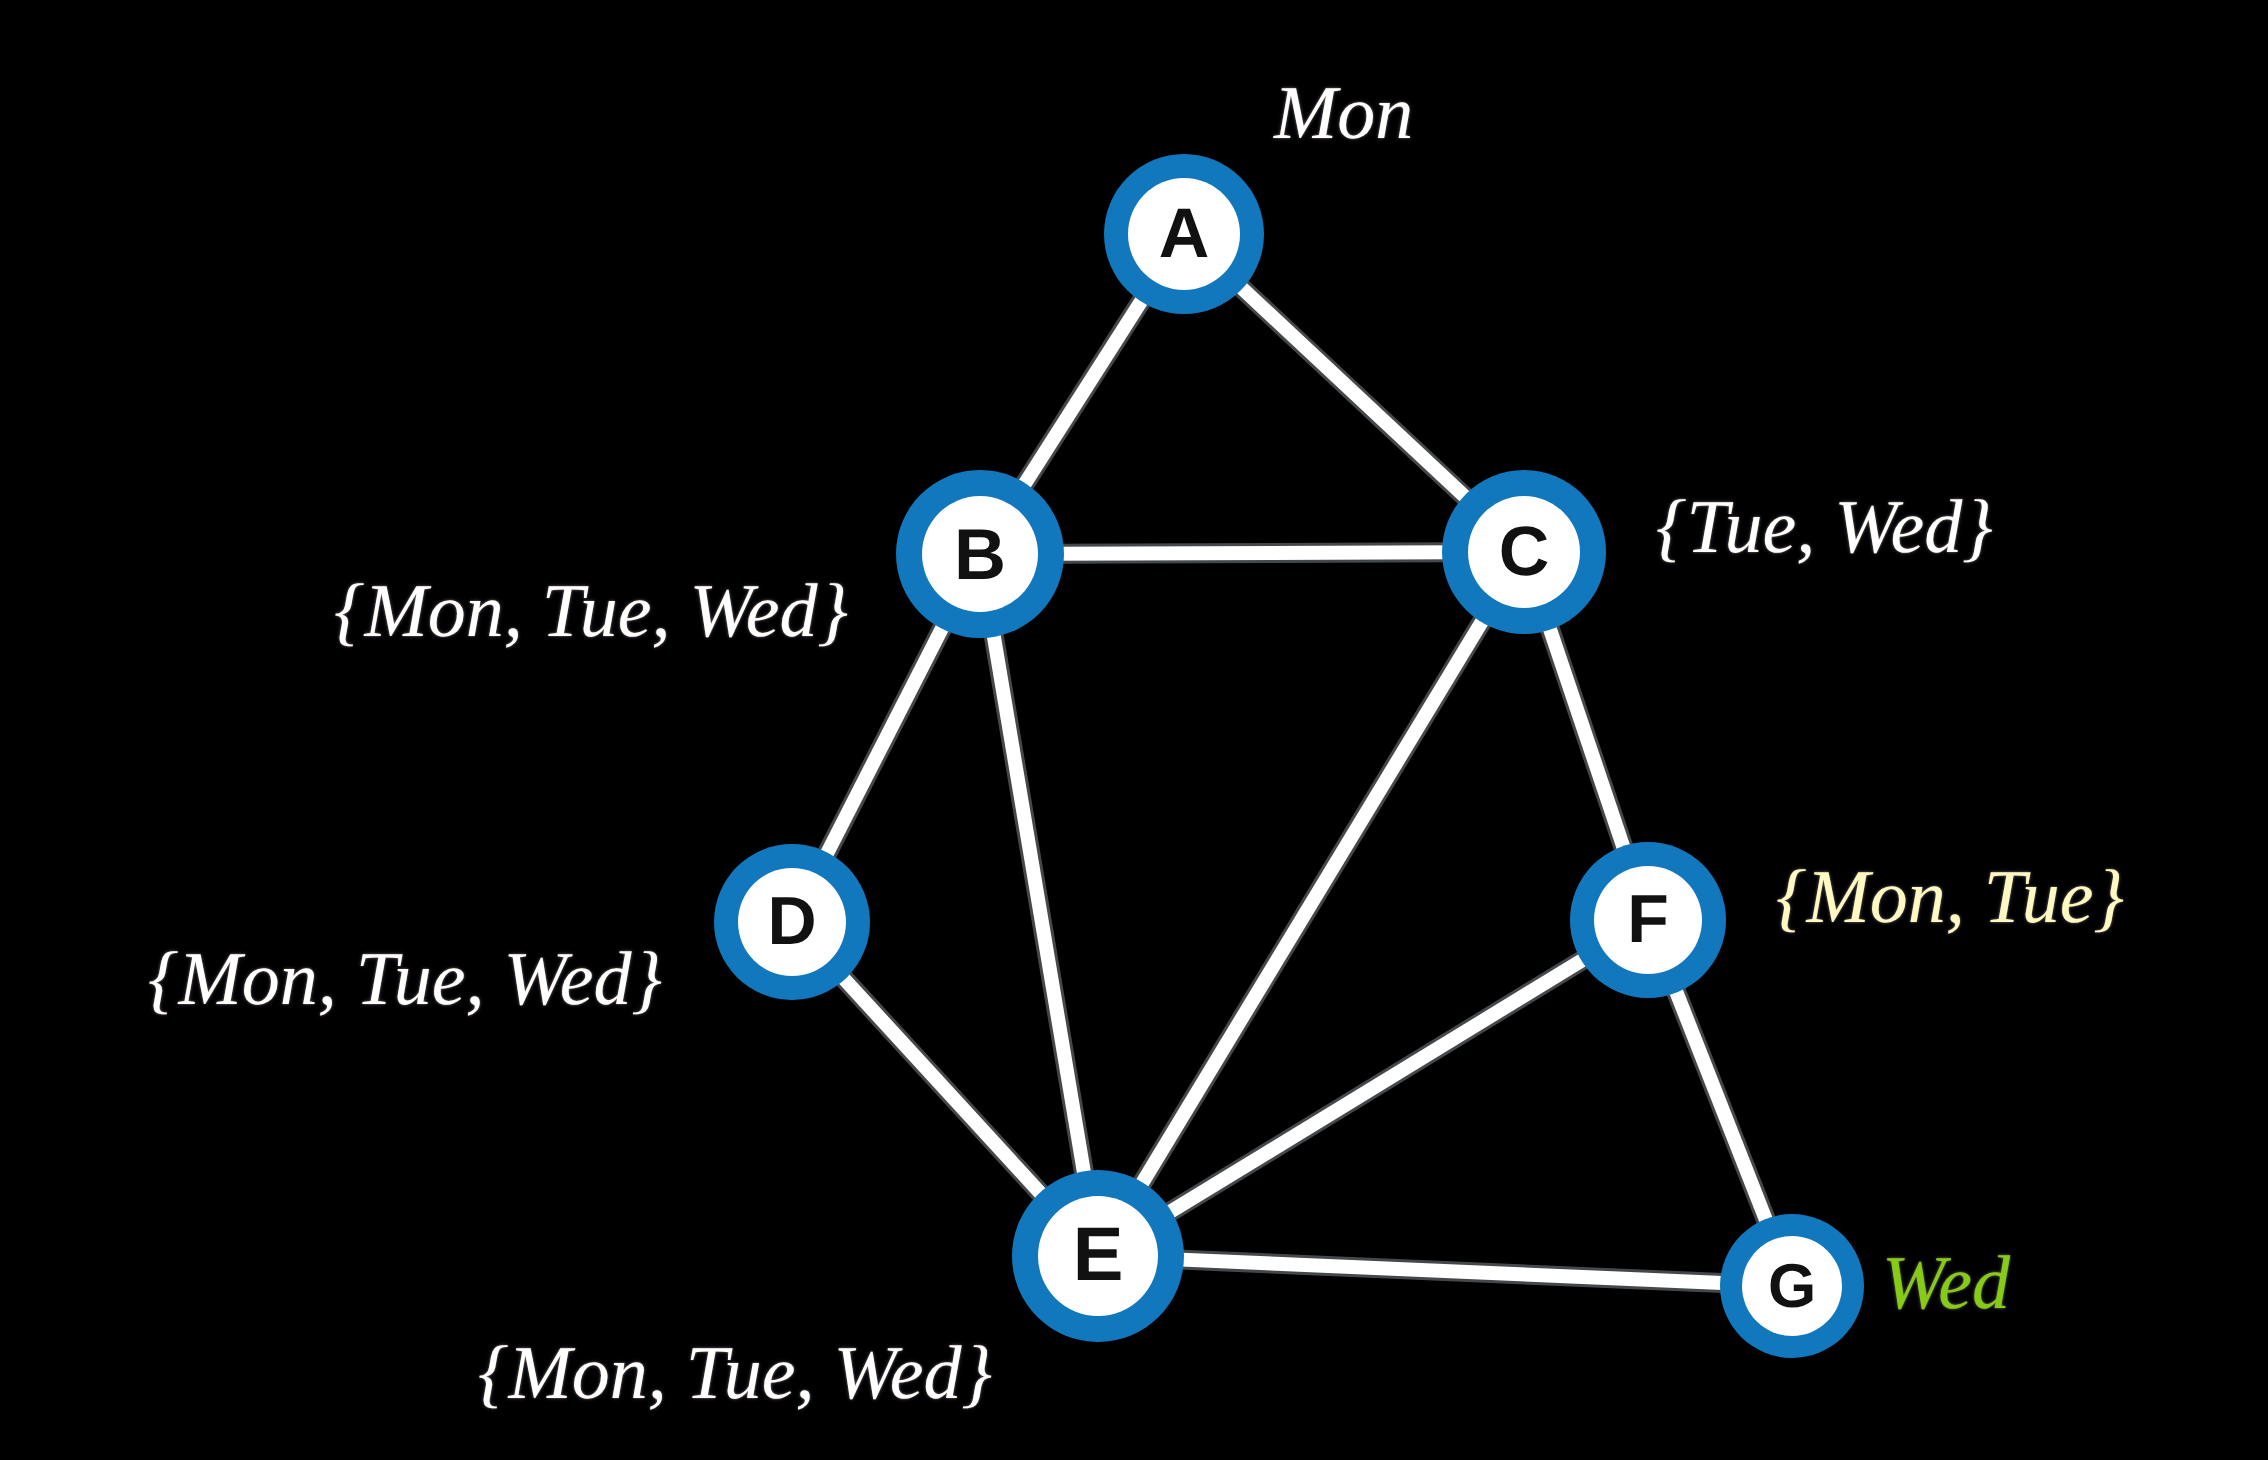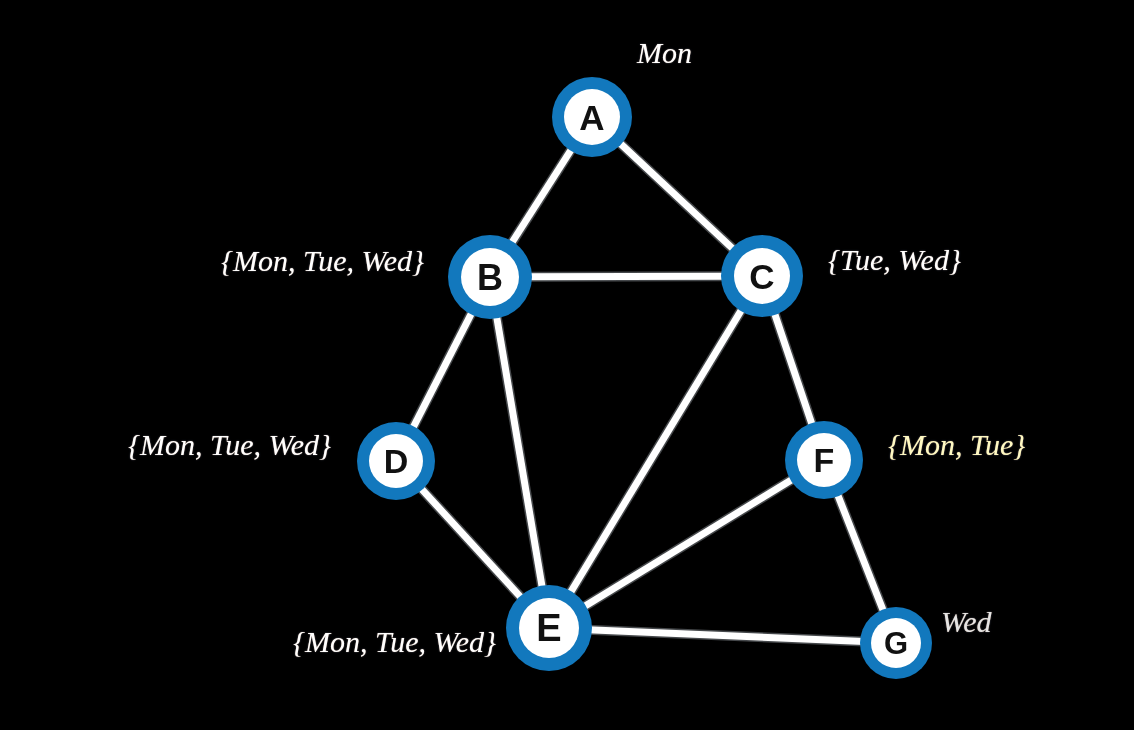--- a/index.html
+++ b/index.html
@@ -25,28 +25,28 @@
   .node-letter {
     font-family: "Liberation Sans", "DejaVu Sans", sans-serif;
     font-weight: bold;
     fill: #111111;
   }
   .domain-label {
     position: absolute;
     color: #ffffff;
     font-family: "Liberation Serif", "DejaVu Serif", serif;
     font-style: italic;
-    font-size: 30px;
+    font-size: 38px;
     line-height: 1;
     white-space: nowrap;
     text-shadow: 0 0 1px rgba(255,170,90,0.55), 0 0 2px rgba(120,170,255,0.35);
     user-select: none;
   }
   .lbl-right { text-align: left; }
-  .lbl-left  { text-align: right; }
+  .lbl-left  { text-align: right; margin-top: 41px; }
 </style>
 </head>
 <body>
 
 <div id="stage">
 
   <svg id="graph-svg" viewBox="0 0 1134 730" xmlns="http://www.w3.org/2000/svg">
     <g id="edge-layer">
         <line x1="572.6479358045844" y1="147.35617913006368" x2="510.42717887293867" y2="244.95736647382168" stroke="#9aa0a6" stroke-width="10" stroke-linecap="butt" opacity="0.45"></line>
         <line x1="572.6479358045844" y1="147.35617913006368" x2="510.42717887293867" y2="244.95736647382168" stroke="#ffffff" stroke-width="7" stroke-linecap="butt"></line>
@@ -110,16 +110,16 @@
       </g>
   </svg>
 
   <div id="label-layer">
       <div class="domain-label lbl-right" style="top: 38px; color: rgb(255, 255, 255); left: 637px;">Mon</div>
       <div class="domain-label lbl-left" style="top: 246px; color: rgb(255, 255, 255); right: 710px;">{Mon, Tue, Wed}</div>
       <div class="domain-label lbl-right" style="top: 245px; color: rgb(255, 255, 255); left: 828px;">{Tue, Wed}</div>
       <div class="domain-label lbl-left" style="top: 430px; color: rgb(255, 255, 255); right: 803px;">{Mon, Tue, Wed}</div>
       <div class="domain-label lbl-left" style="top: 627px; color: rgb(255, 255, 255); right: 638px;">{Mon, Tue, Wed}</div>
       <div class="domain-label lbl-right" style="top: 430px; color: #fef9c3; left: 888px;">{Mon, Tue}</div>
-      <div class="domain-label lbl-right" style="top: 607px; color: #e5e5e5; left: 941px;">Wed</div>
+      <div class="domain-label lbl-right" style="top: 623px; color: #84cc16; left: 941px;">Wed</div>
     </div>
 
 </div>
 
 </body></html>

